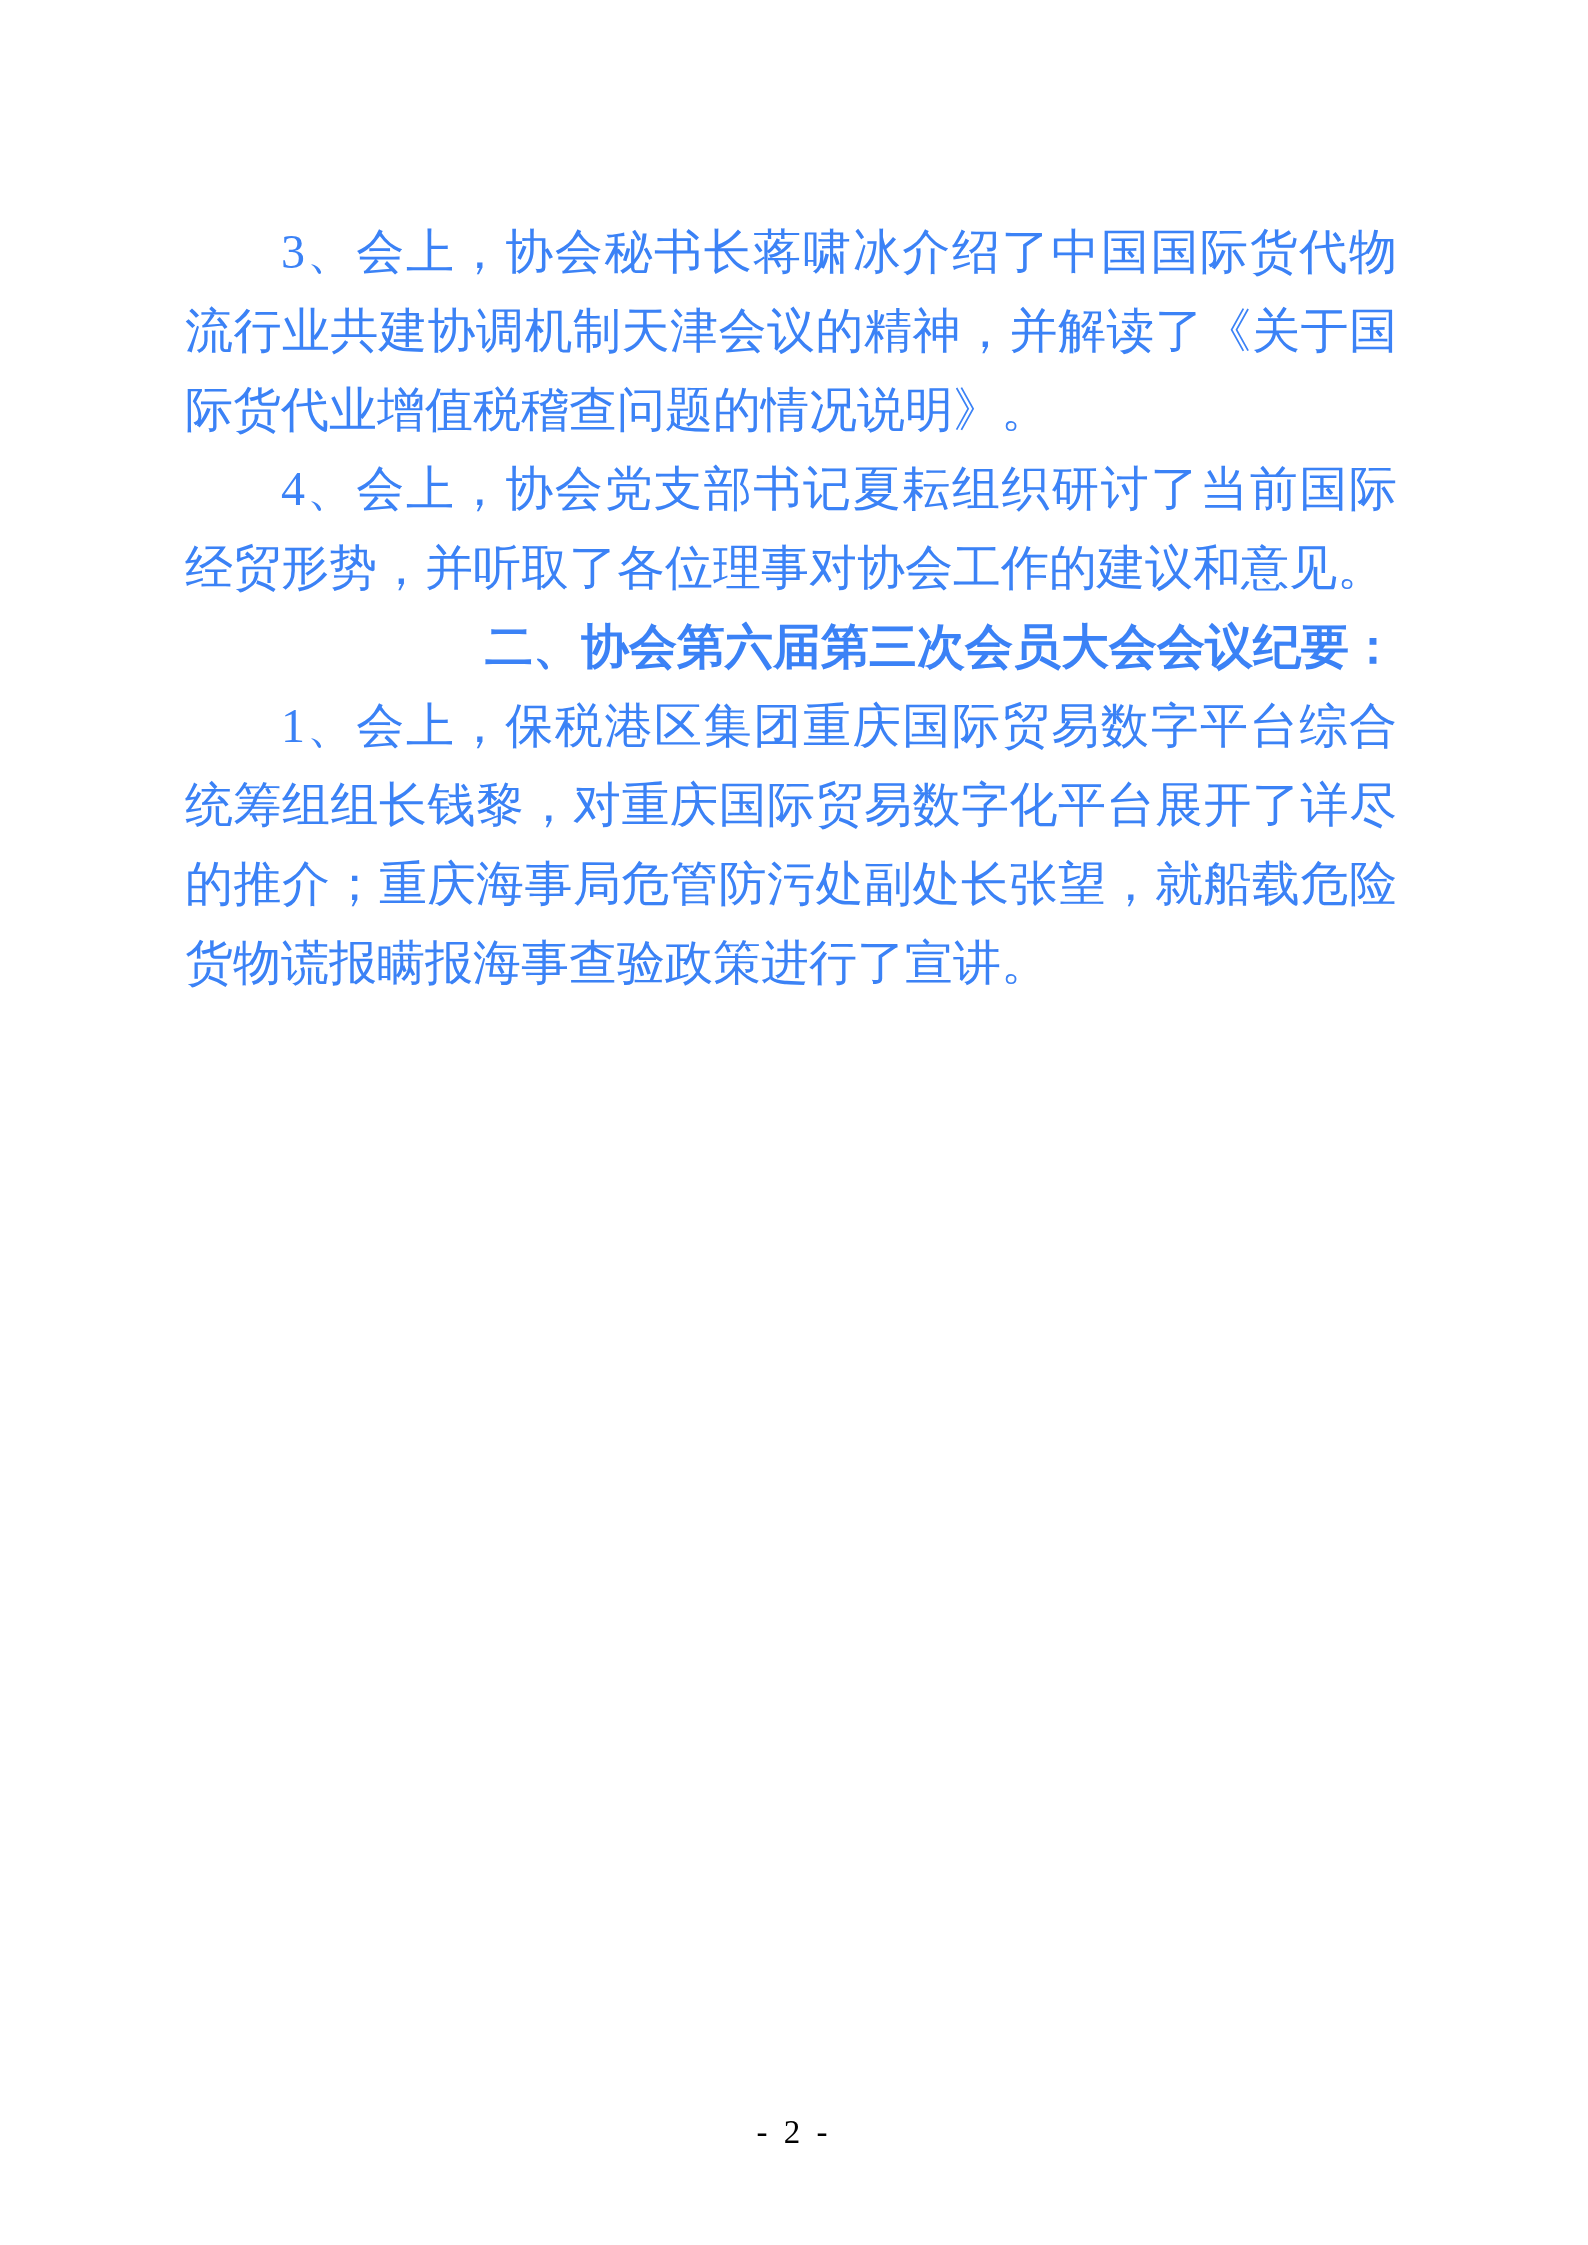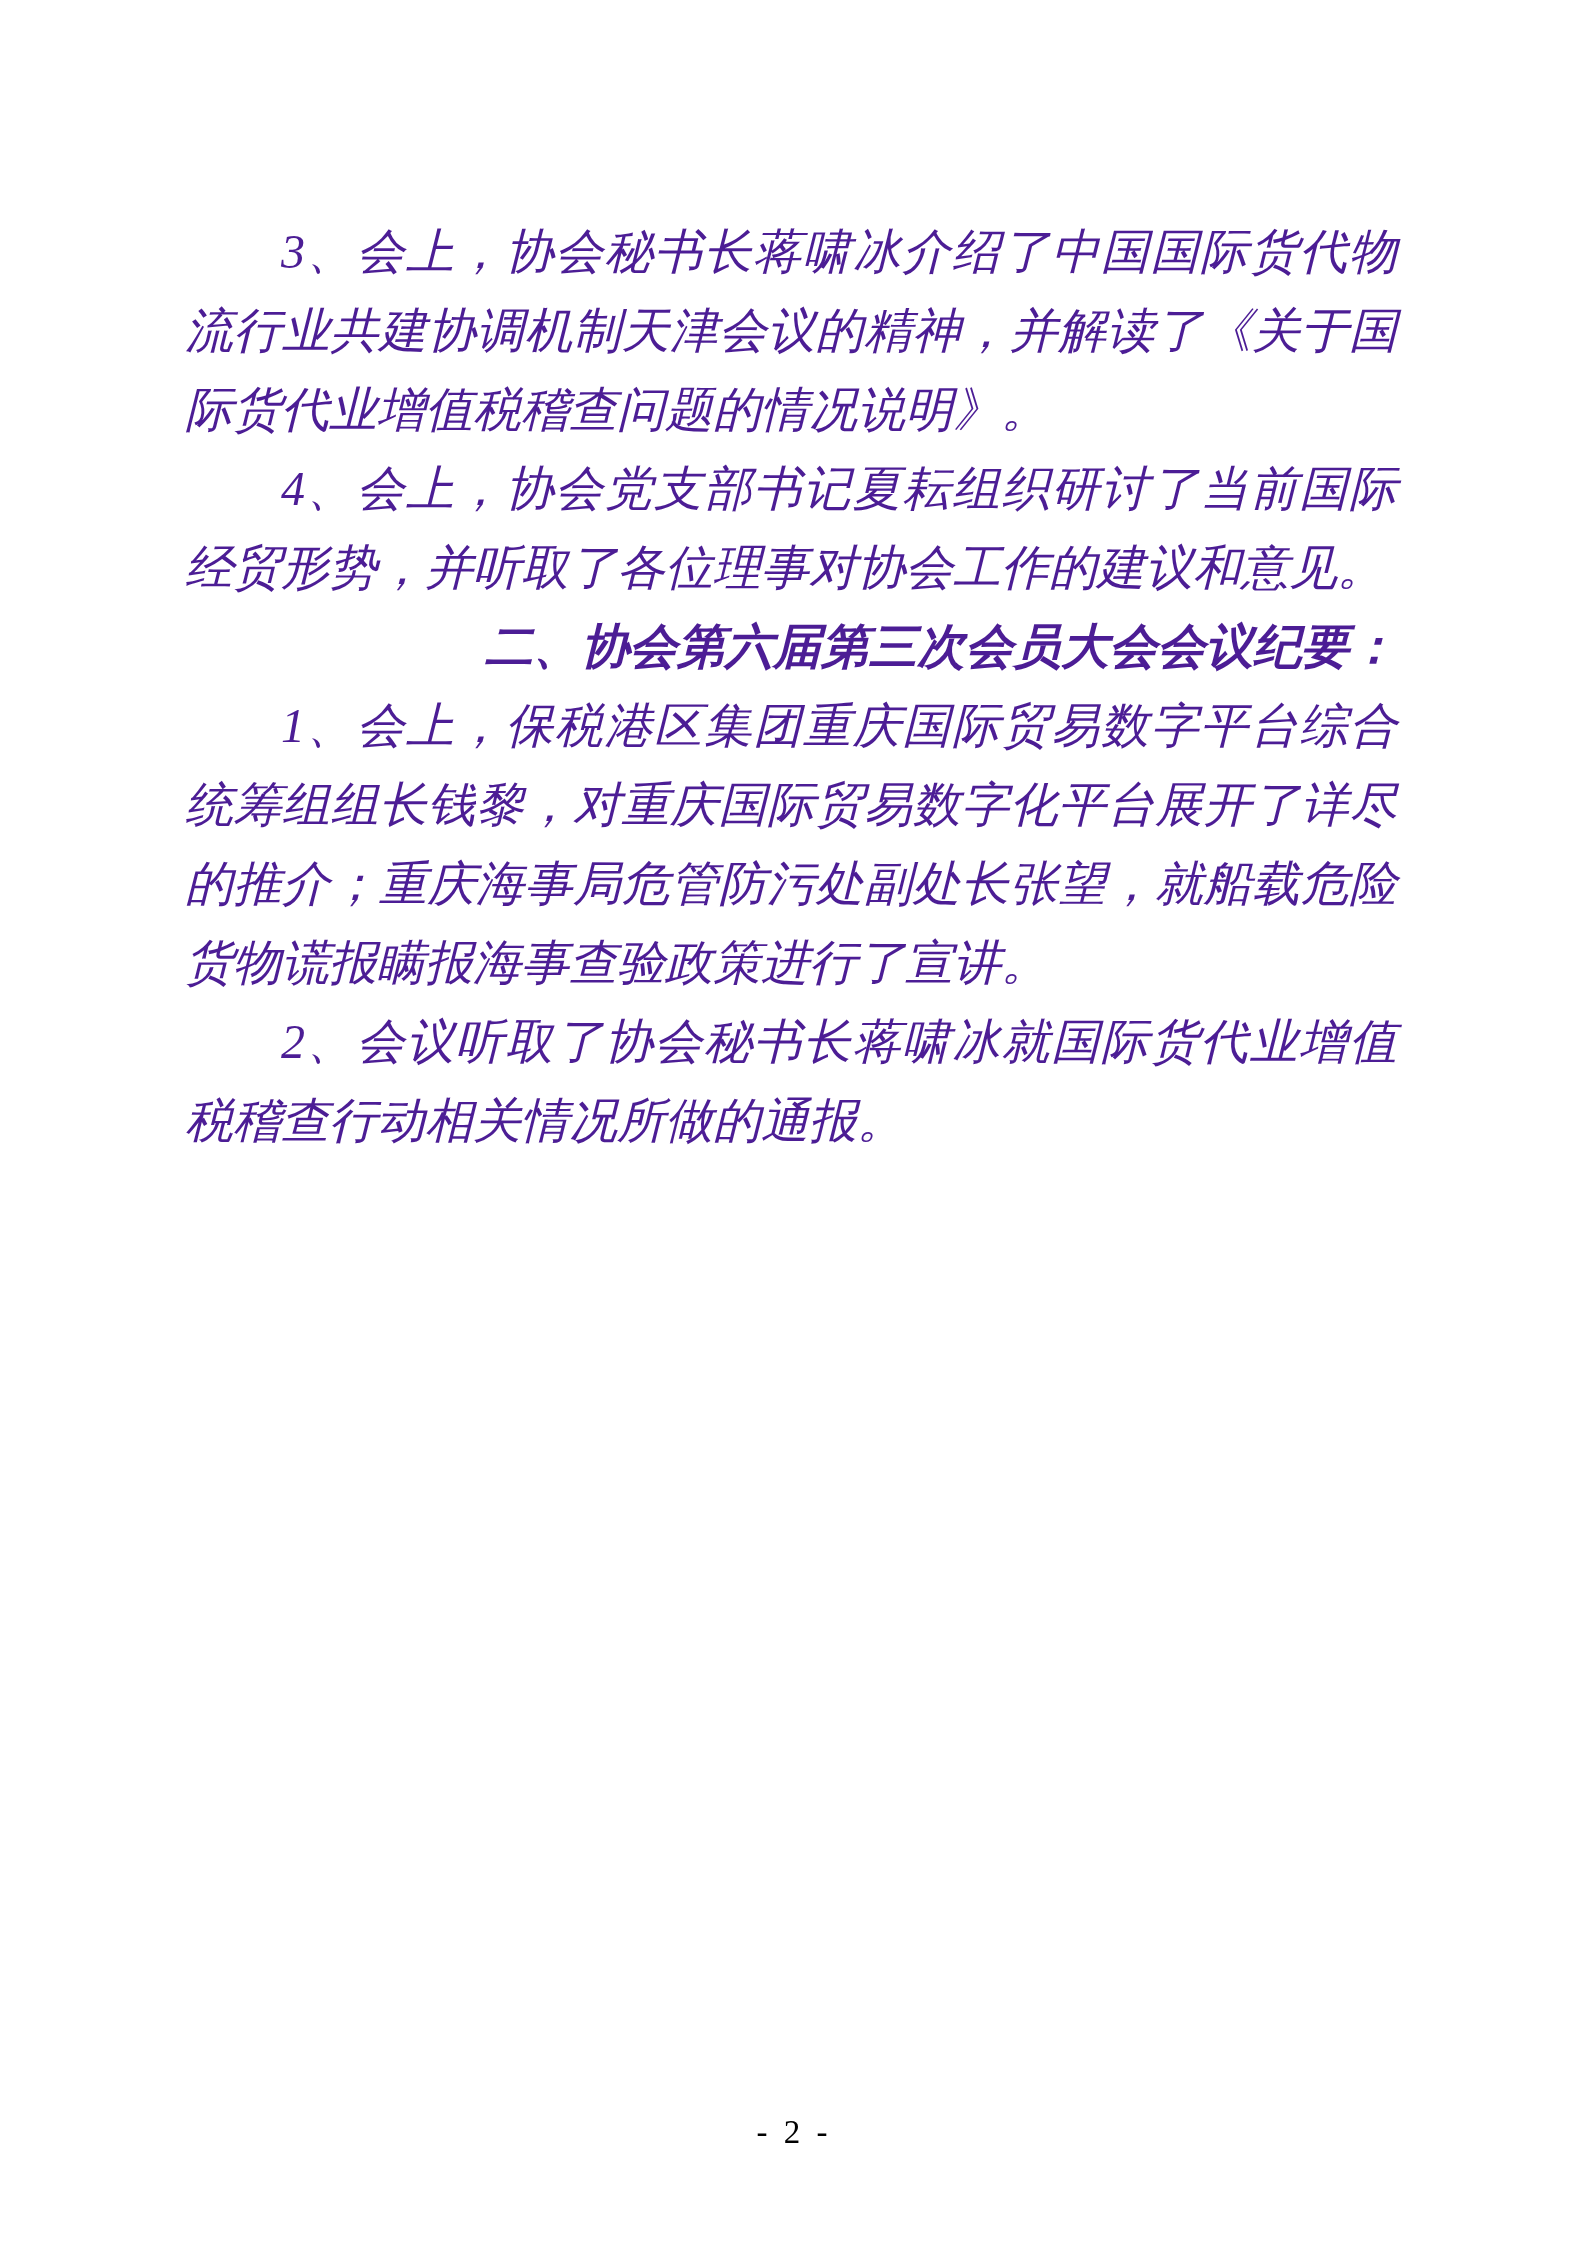--- a/index.html
+++ b/index.html
@@ -13,27 +13,26 @@
     height: 2245px;
     margin: 0 auto;
     background: #ffffff;
     overflow: hidden;
   }
   .content {
     position: absolute;
     left: 185px;
     top: 212px;
     width: 1212px;
-    color: #4c1d95;
+    color: #3b82f6;
     font-family: "Liberation Serif", "DejaVu Serif", serif;
     font-size: 48px;
     line-height: 79px;
     text-align: justify;
     text-justify: inter-character;
-    font-style: italic;
   }
   .content p {
     margin: 0;
     padding: 0;
     text-indent: 2em;
   }
   .section-heading {
     margin: 0;
     padding: 0;
     text-indent: 2em;
@@ -65,21 +64,20 @@
 
     <p>3、会上，协会秘书长蒋啸冰介绍了中国国际货代物流行业共建协调机制天津会议的精神，并解读了《关于国际货代业增值税稽查问题的情况说明》。</p>
 
     <p>4、会上，协会党支部书记夏耘组织研讨了当前国际经贸形势，并听取了各位理事对协会工作的建议和意见。</p>
 
 
     <p class="section-heading">二、协会第六届第三次会员大会会议纪要：</p>
 
     <p>1、会上，保税港区集团重庆国际贸易数字平台综合统筹组组长钱黎，对重庆国际贸易数字化平台展开了详尽的推介；重庆海事局危管防污处副处长张望，就船载危险货物谎报瞒报海事查验政策进行了宣讲。</p>
 
-    <p>2、会议听取了协会秘书长蒋啸冰就国际货代业增值税稽查行动相关情况所做的通报。</p>
 
 
 
   </div>
 
   <div class="footer">- 2 -</div>
 
 </div>
 
 </body></html>

